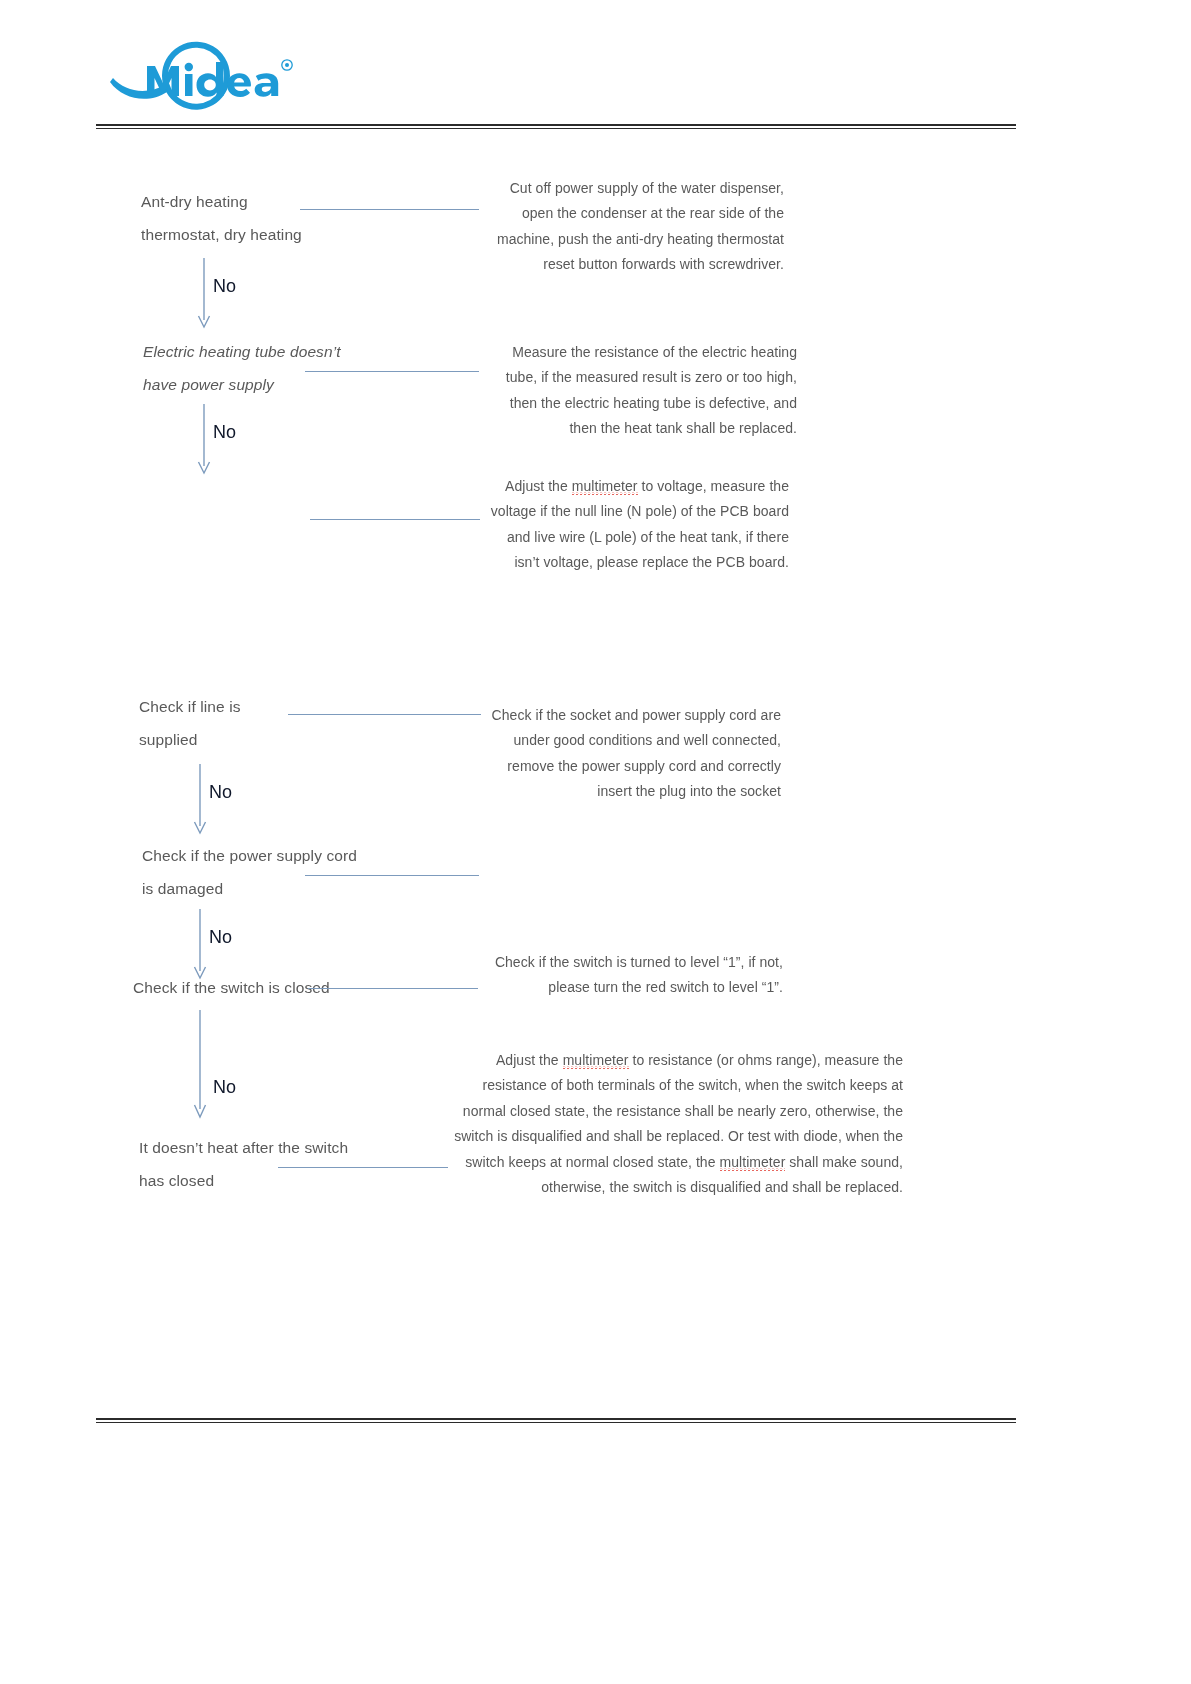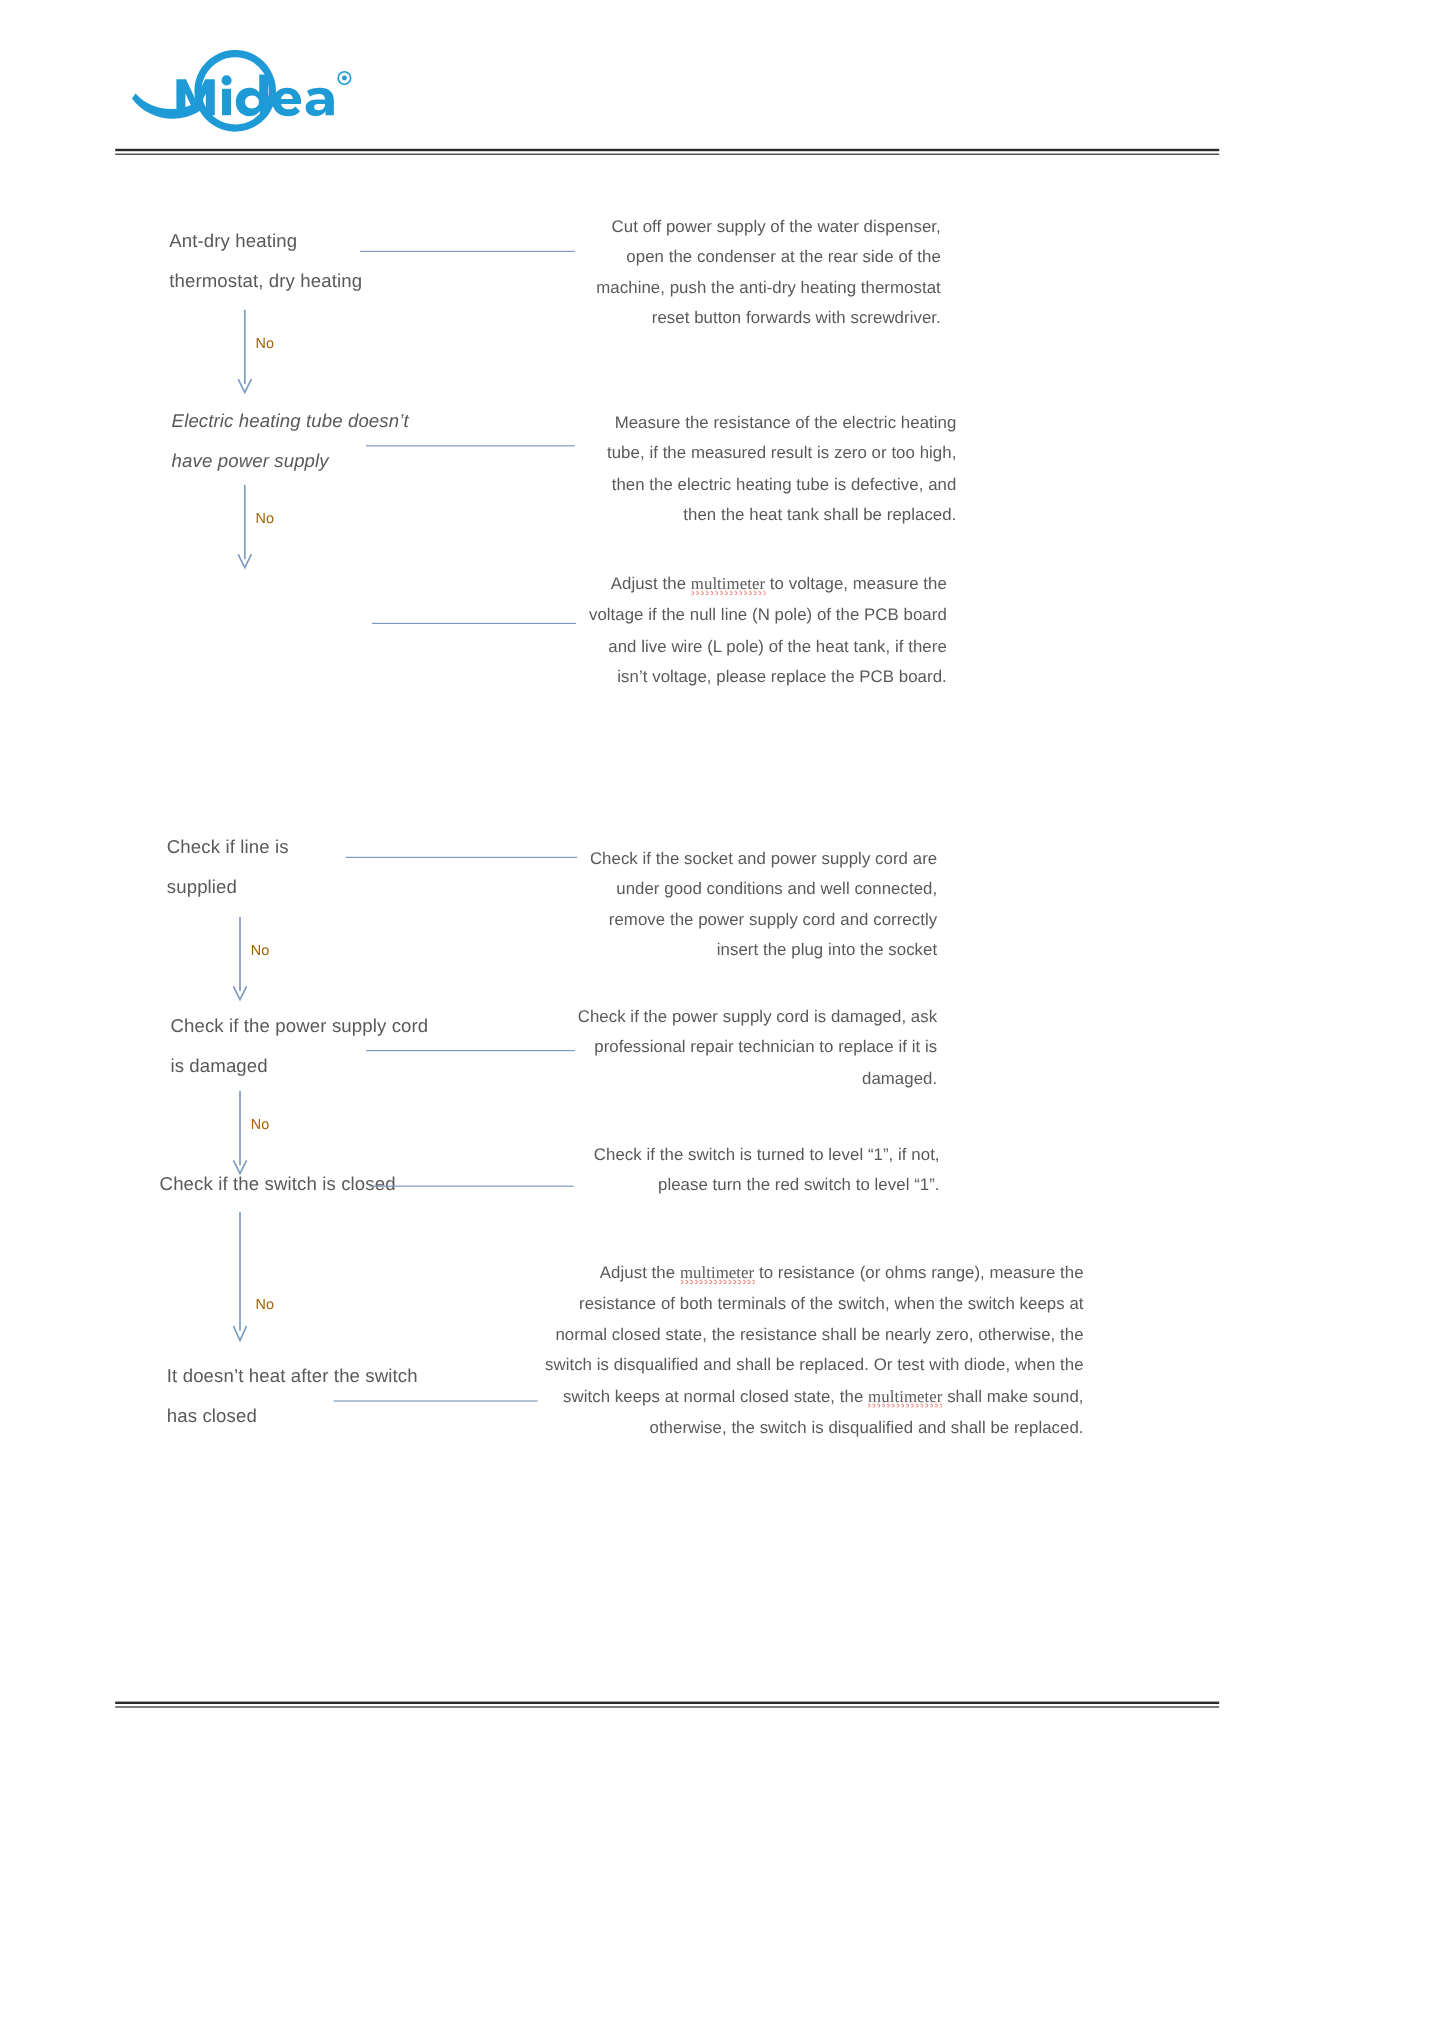--- a/index.html
+++ b/index.html
@@ -114,34 +114,33 @@
     background: #7d9bbd;
   }
 
   .arrow {
     position: absolute;
   }
   .arrow svg { display: block; }
 
   .arrow-text {
     position: absolute;
-    font-size: 12px;
+    font-size: 18px;
     line-height: 20px;
-    color: #a16207;
+    color: #0f172a;
   }
 
   .misspelled {
     border-bottom: 0;
     background-repeat: repeat-x;
     background-position: 0 100%;
     padding-bottom: 1px;
     background-image:
       radial-gradient(circle at 1px 2.4px, rgba(0,0,0,0) 1px, #e03c31 1.1px, rgba(0,0,0,0) 1.6px);
     background-size: 4px 4px;
-    font-family: Liberation Serif, serif;
   }
 </style>
 </head>
 <body>
 
 <div class="page">
 
   <div class="header">
 
     <div class="logo">
@@ -256,21 +255,20 @@
         <path d="M 2.5 58 L 8 69 L 13.5 58" fill="none" stroke="#7d9bbd" stroke-width="1.4"></path>
       </svg>
     </div>
     <div class="arrow-text" style="left:209px; top:782px;">No</div>
 
     <div class="node-label" style="left:142px; top:839px; width:330px;">Check if the power supply cord
 is damaged</div>
 
     <div class="connector" style="left:305px; top:875px; width:174px;"></div>
 
-    <div class="para" style="left:481px; top:835px; width:300px;">Check if the power supply cord is damaged, ask professional repair technician to replace if it is damaged.</div>
 
     <div class="arrow" style="left:192px; top:909px;">
       <svg width="16" height="72" viewBox="0 0 16 72">
         <line x1="8" y1="0" x2="8" y2="62" stroke="#7d9bbd" stroke-width="1.4"></line>
         <path d="M 2.5 58 L 8 69 L 13.5 58" fill="none" stroke="#7d9bbd" stroke-width="1.4"></path>
       </svg>
     </div>
     <div class="arrow-text" style="left:209px; top:927px;">No</div>
 
     <div class="node-label" style="left:133px; top:977px; width:300px; line-height:22px;">Check if the switch is closed</div>

